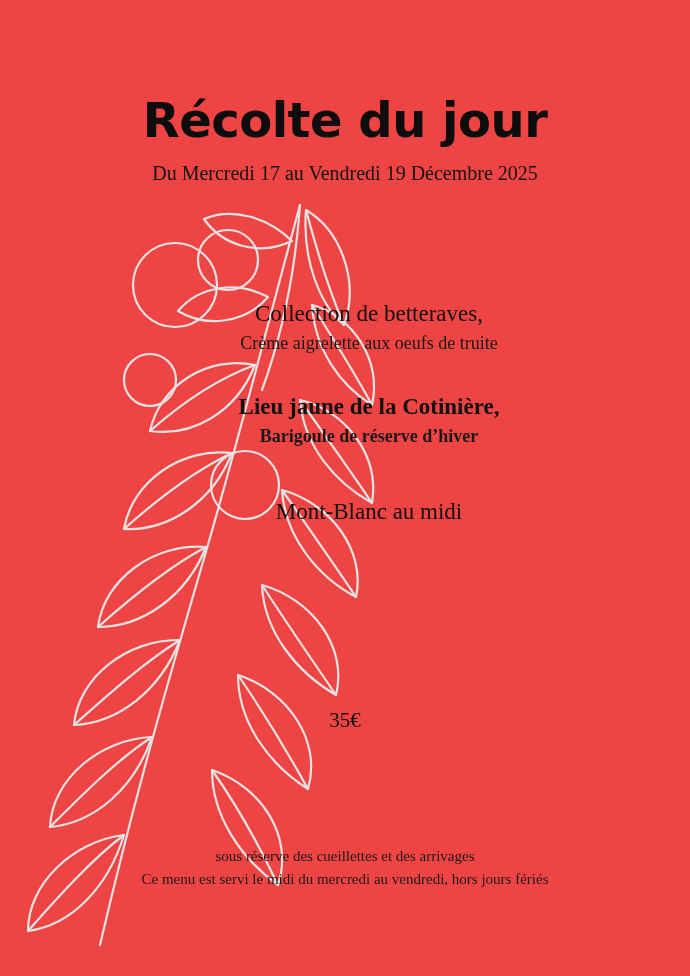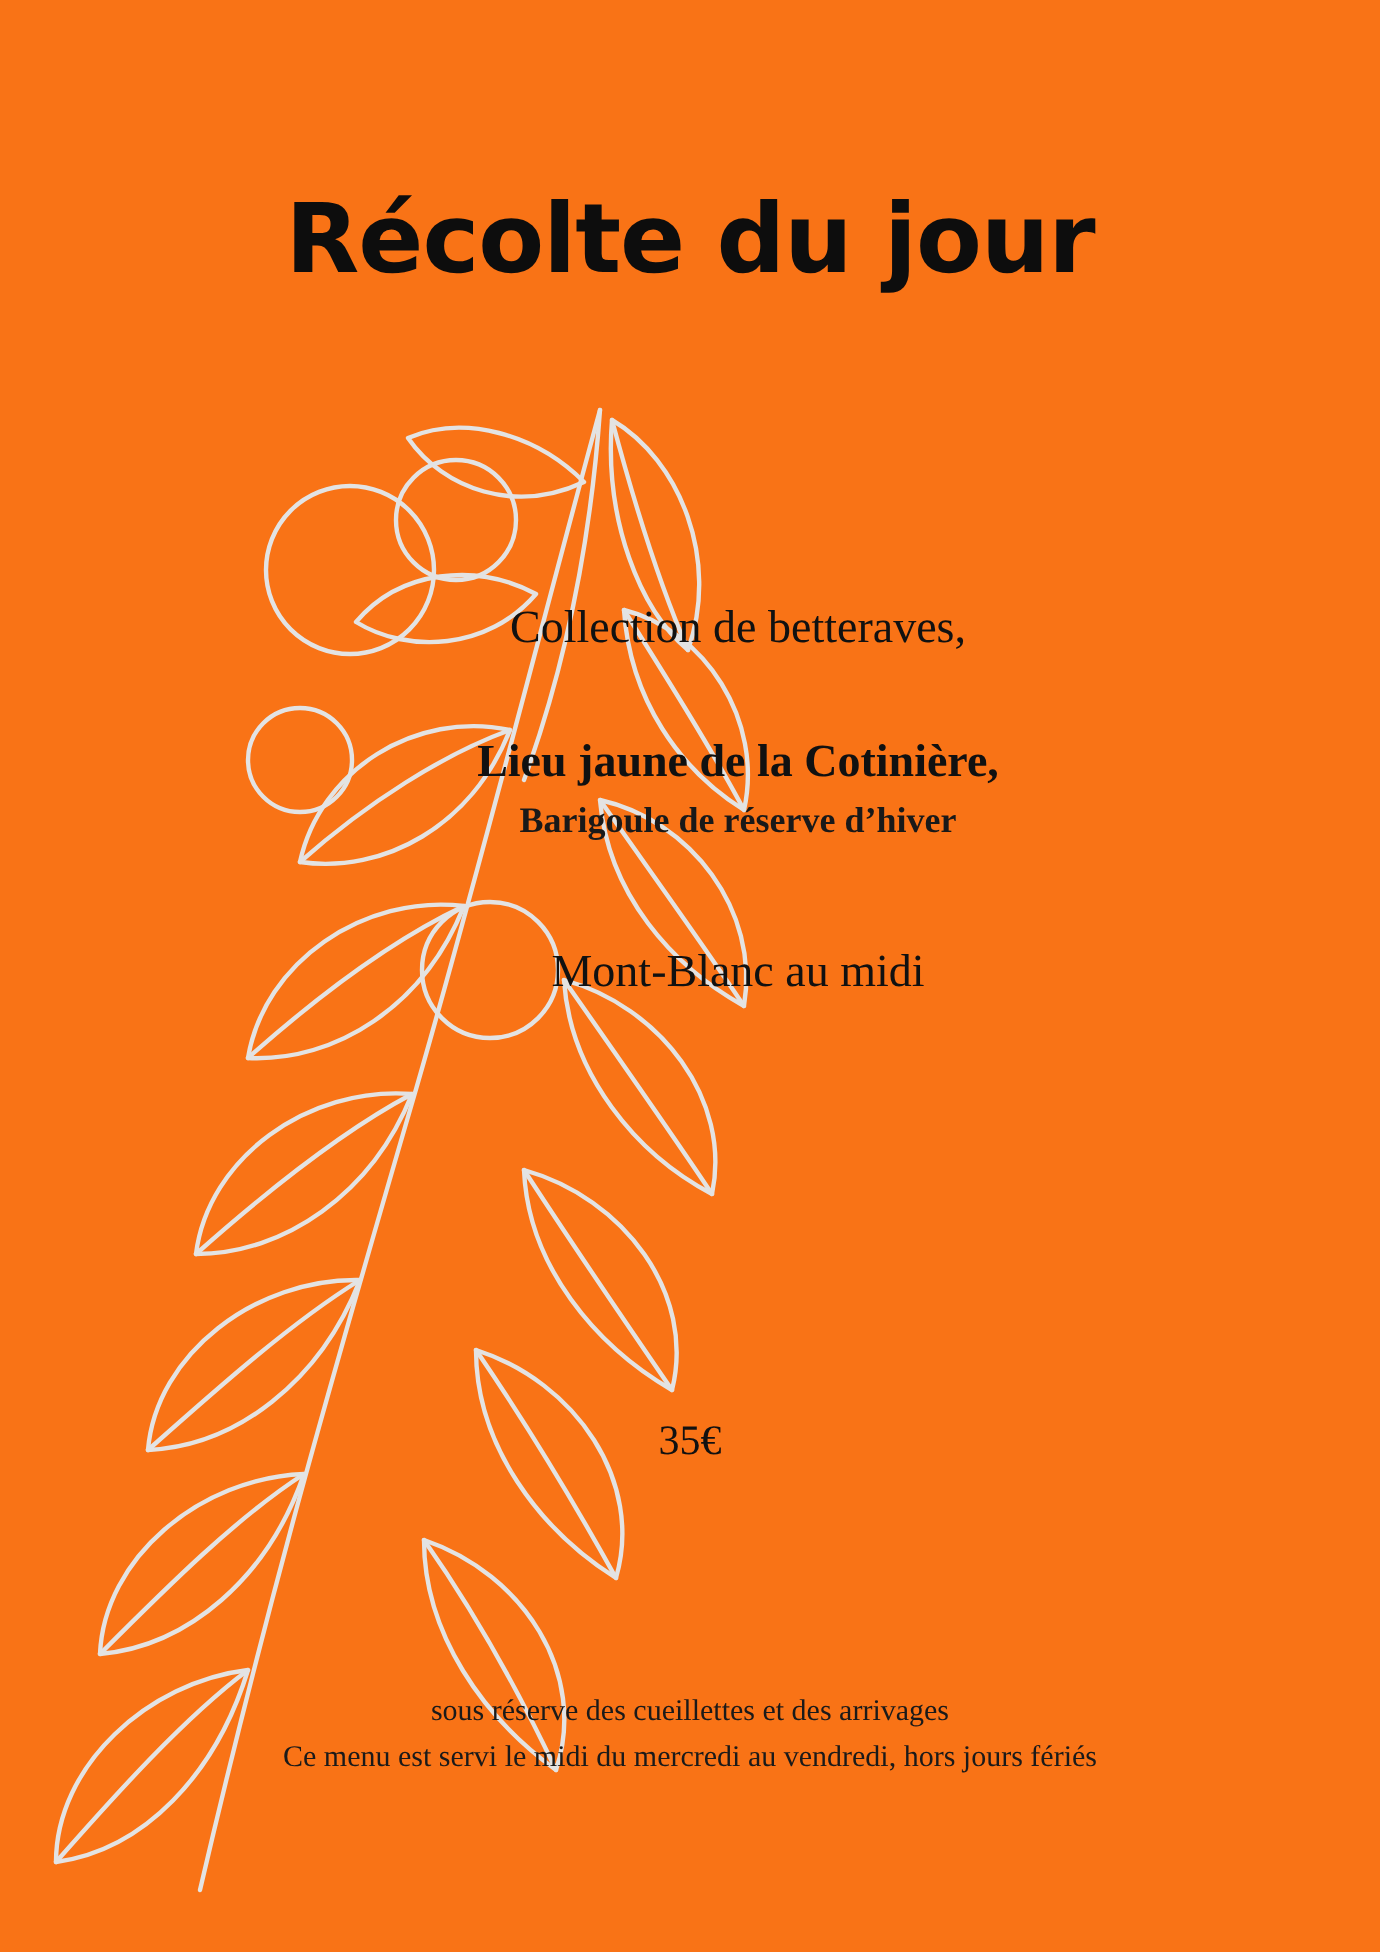--- a/index.html
+++ b/index.html
@@ -4,21 +4,21 @@
 <style>
   html, body {
     margin: 0;
     padding: 0;
     background: #ffffff;
   }
   .page {
     position: relative;
     width: 690px;
     height: 976px;
-    background: #f97316;
+    background: #ef4444;
     overflow: hidden;
     font-family: "Liberation Serif", serif;
     color: #111111;
   }
 
   
   .branch {
     position: absolute;
     left: 0px;
     top: 185px;
@@ -156,25 +156,27 @@
       <path d="M206 362 C172 380, 134 410, 98 442"></path>
       <path d="M180 455 C146 476, 110 508, 74 540"></path>
       <path d="M152 552 C118 574, 84 608, 50 642"></path>
       <path d="M124 650 C92 674, 58 712, 28 746"></path>
     </g>
   </svg>
 
   <div class="content">
 
     <div class="title">Récolte du jour</div>
+    <div class="subtitle">Du Mercredi 17 au Vendredi 19 Décembre 2025</div>
 
     <div class="courses">
 
       <div class="course">
         <div class="course-name">Collection de betteraves,</div>
+        <div class="course-desc">Crème aigrelette aux oeufs de truite</div>
       </div>
 
       <div class="course">
         <div class="course-name">Lieu jaune de la Cotinière,</div>
         <div class="course-desc">Barigoule de réserve d’hiver</div>
       </div>
 
       <div class="course">
         <div class="course-name">Mont-Blanc au midi</div>
       </div>

